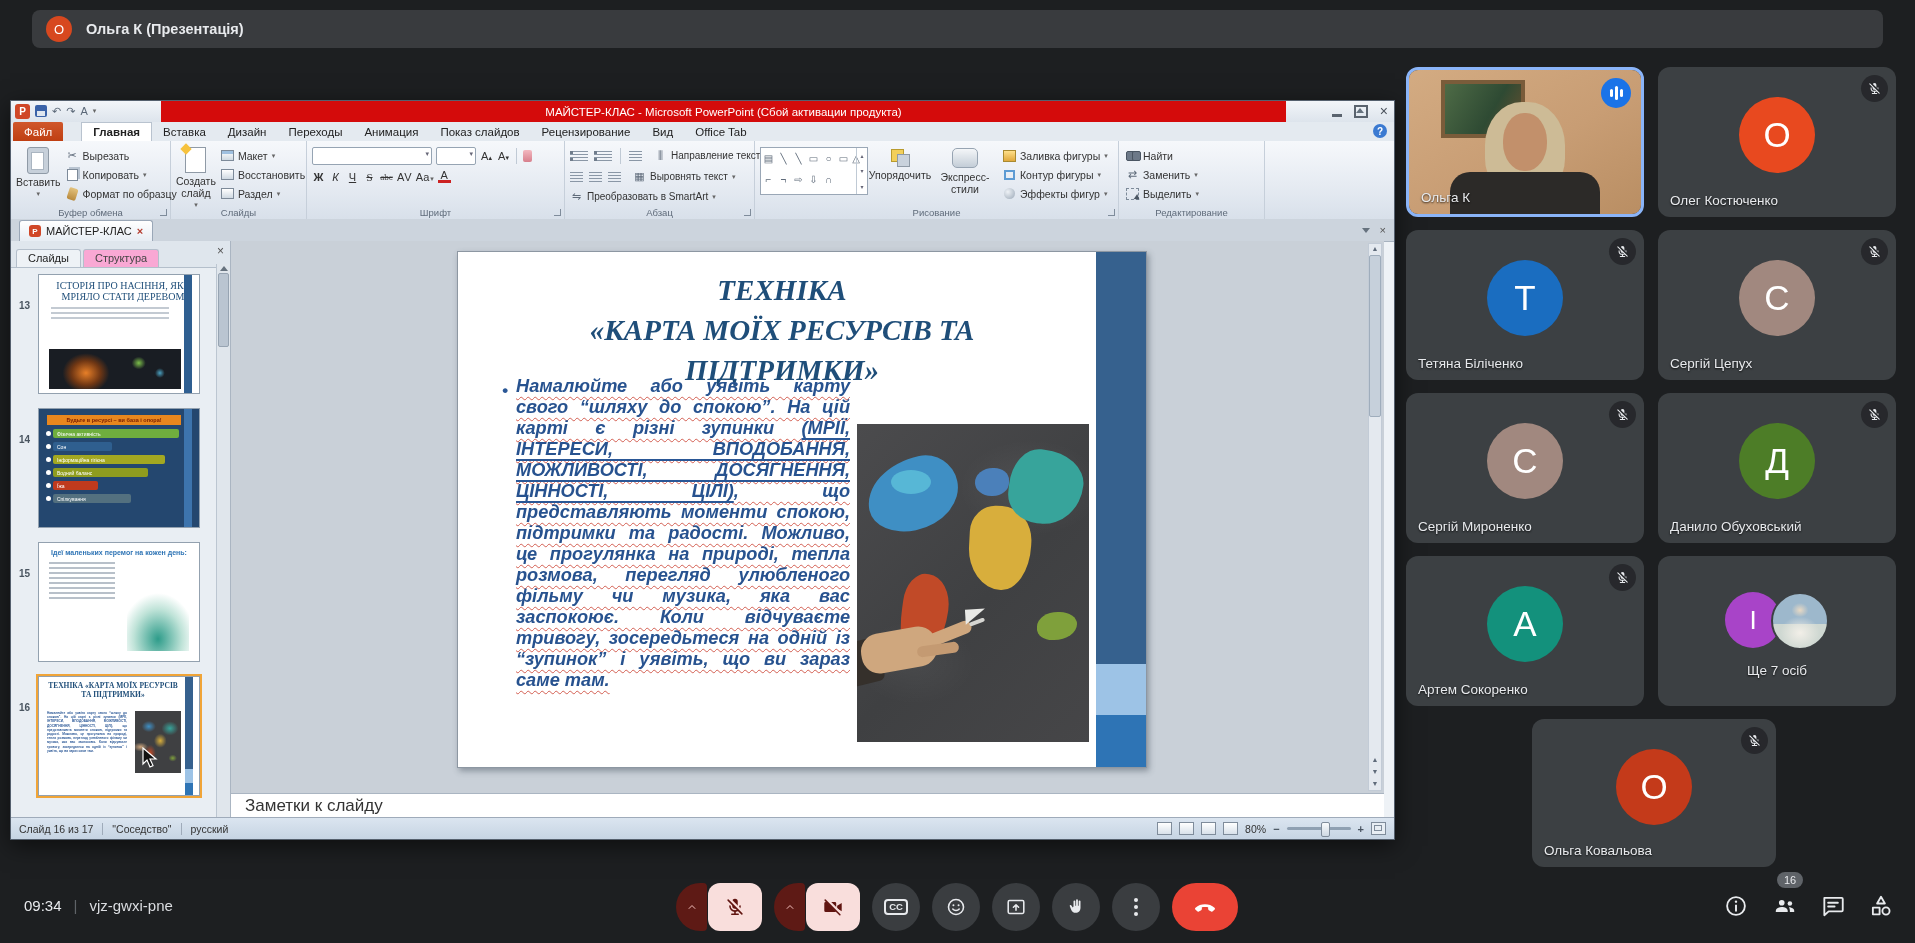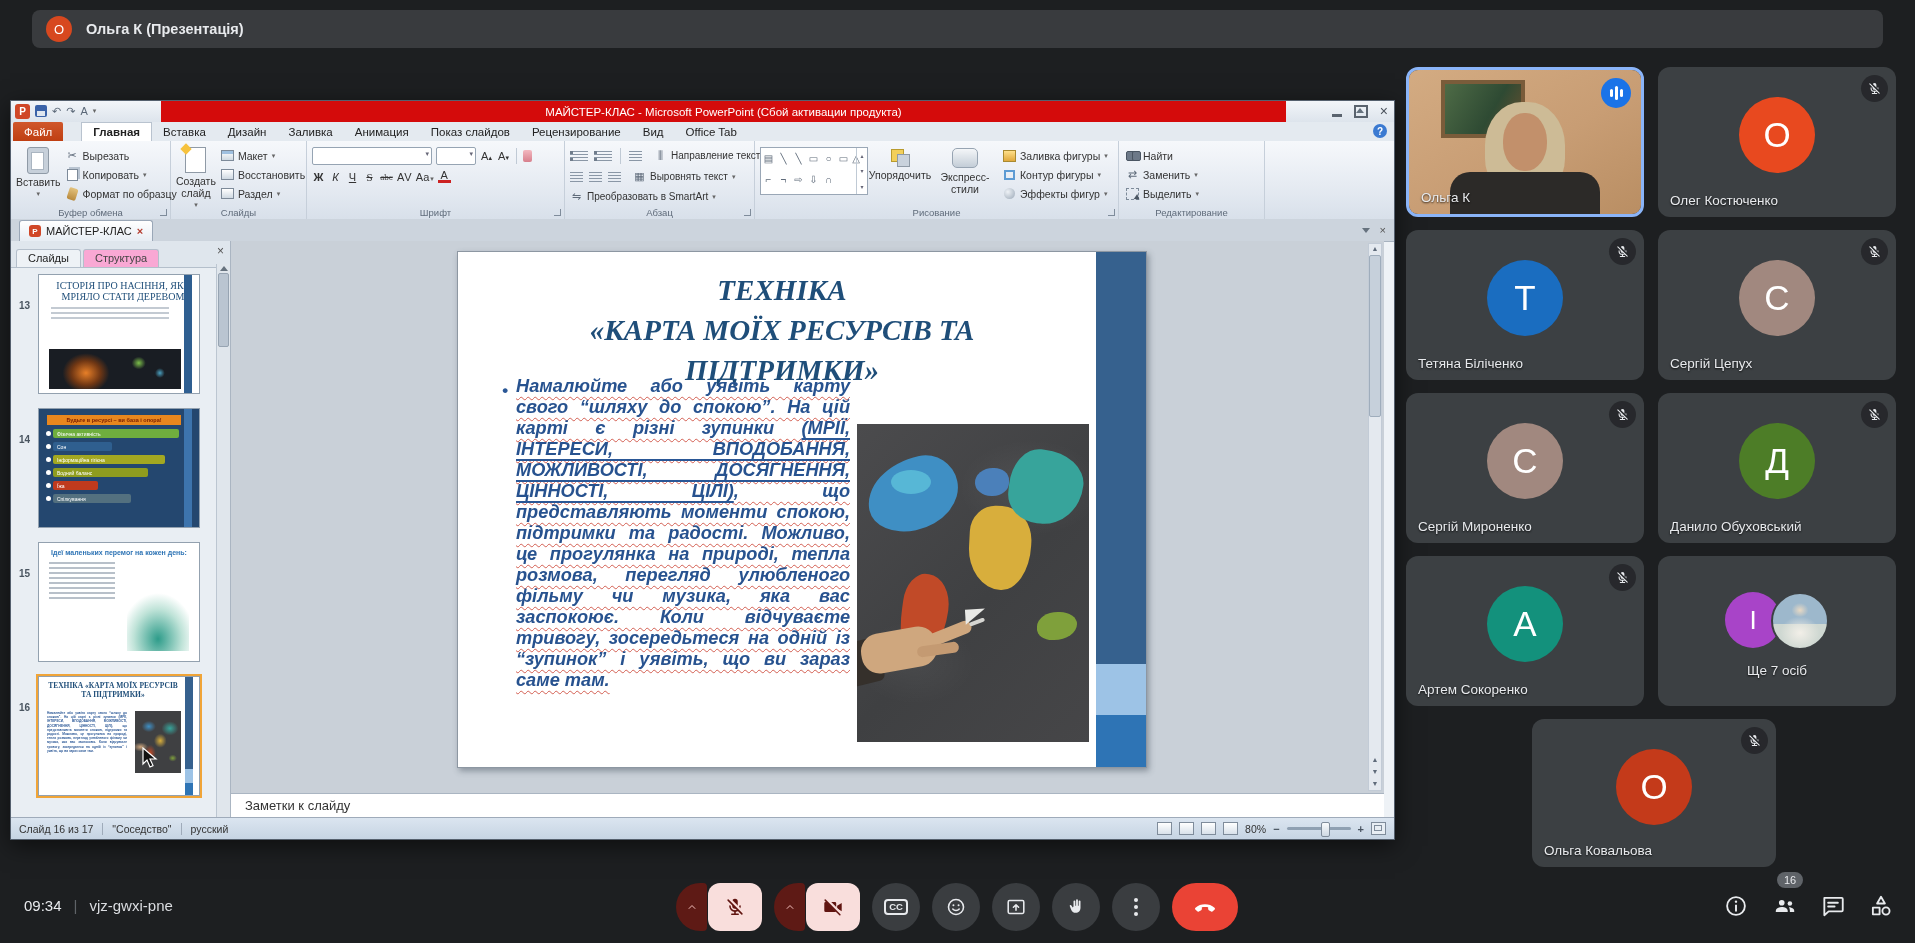--- a/index.html
+++ b/index.html
@@ -182,21 +182,21 @@
   .plane2{left:112px;top:196px;width:16px;height:4px;background:#d6d6d2;transform:rotate(-20deg);border-radius:2px;}
   .s-bar{position:absolute;right:0;top:0;bottom:0;width:50px;
          background:linear-gradient(180deg,#36618e 0 80%,#9dc3e6 80% 90%,#2e74b5 90%);}
   .vscroll{position:absolute;right:2px;top:2px;bottom:2px;width:14px;background:#e4e9ef;border:1px solid #c2cbd6;
            box-sizing:border-box;display:flex;flex-direction:column;align-items:center;}
   .vs-tri{font-size:7px;color:#5f6b7a;line-height:9px;}
   .vthumb{width:10px;height:160px;background:#c6d0db;border:1px solid #9fadbc;border-radius:2px;margin:2px 0;}
   .vs-bot{margin-top:auto;display:flex;flex-direction:column;align-items:center;gap:3px;padding-bottom:2px;}
   
   .notes{position:absolute;left:220px;top:692px;width:1153px;height:24px;background:#fff;border-top:1px solid #aab5c2;
-         display:flex;align-items:center;padding-left:14px;font-size:13px;color:#333;box-sizing:border-box;text-align:center;}
+         display:flex;align-items:center;padding-left:14px;font-size:17px;color:#333;box-sizing:border-box;text-align:center;}
   .sbar{position:absolute;left:0;bottom:0;width:100%;height:22px;background:linear-gradient(#dbe5f0,#c6d4e3);
         border-top:1px solid #9fabba;display:flex;align-items:center;font-size:10.5px;color:#333;
         padding:0 8px;gap:9px;box-sizing:border-box;}
   .ssep{width:1px;height:12px;background:#9fabba;}
   .sb-right{margin-left:auto;display:flex;align-items:center;gap:7px;}
   .vwi{width:13px;height:11px;border:1px solid #7f8c9b;background:linear-gradient(#fff,#d8e1ea);}
   .zslider{width:64px;height:3px;background:#8fa0b2;border-radius:2px;position:relative;}
   .zthumb{position:absolute;left:34px;top:-5px;width:7px;height:13px;background:linear-gradient(#f8fafc,#cfd9e3);
           border:1px solid #7f8c9b;border-radius:2px;}
   .zpm{font-weight:bold;color:#4a5562;font-size:11px;}
@@ -290,21 +290,21 @@
         <span class="wmax"></span>
         <span class="wx">×</span>
       </div>
     </div>
 
     <div class="tabrow">
         <div class="rtab file">Файл</div>
         <div class="rtab active">Главная</div>
         <div class="rtab">Вставка</div>
         <div class="rtab">Дизайн</div>
-        <div class="rtab">Заливка</div>
+        <div class="rtab">Переходы</div>
         <div class="rtab">Анимация</div>
         <div class="rtab">Показ слайдов</div>
         <div class="rtab">Рецензирование</div>
         <div class="rtab">Вид</div>
         <div class="rtab">Office Tab</div>
       </div>
     <div class="minrib"></div>
     <div class="help" style="position:absolute;right:7px;top:23px;">?</div>
 
     <div class="ribbon">

